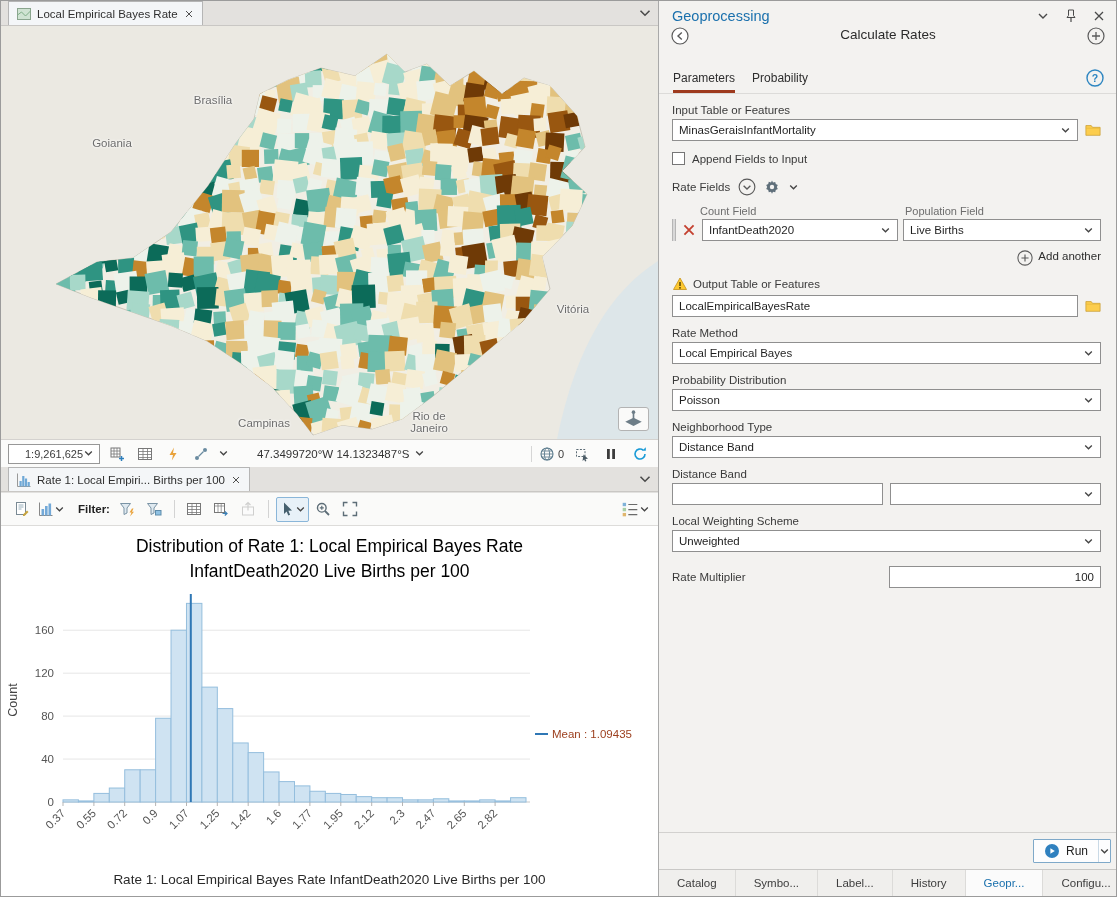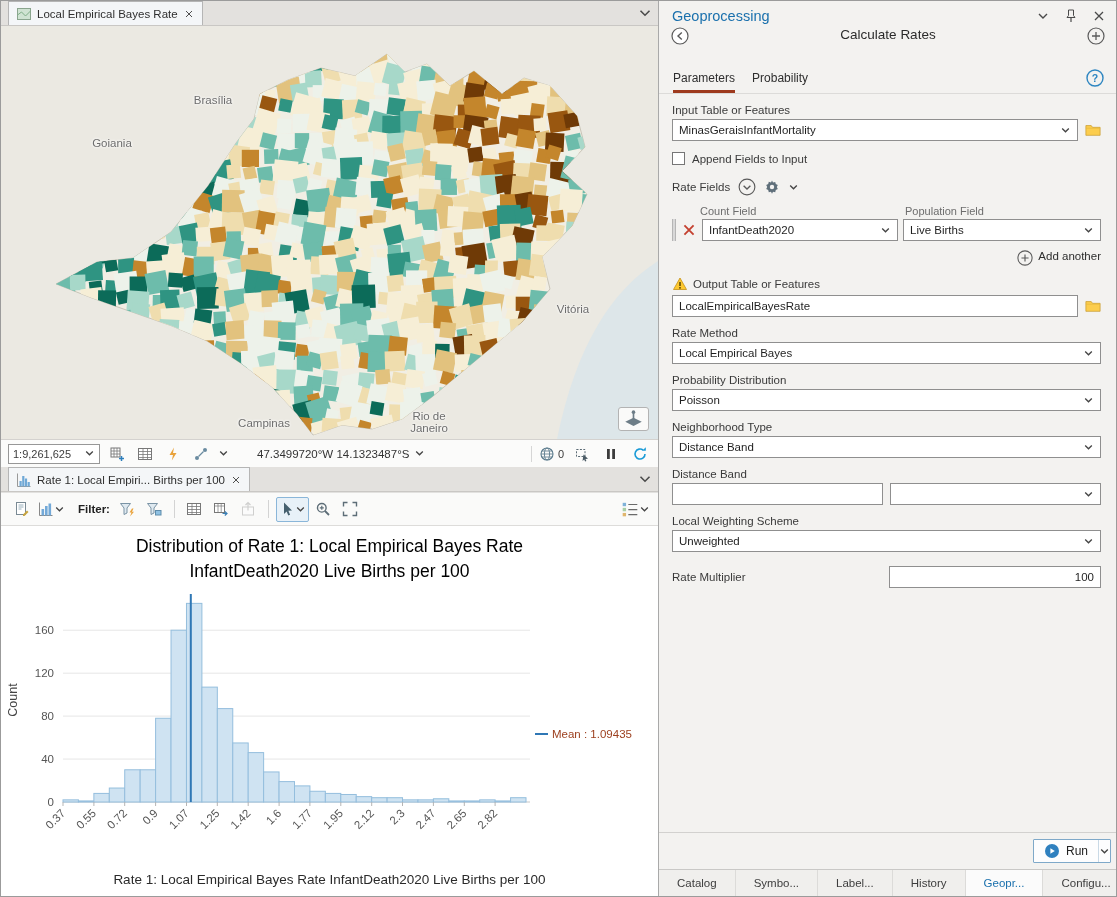--- a/index.html
+++ b/index.html
@@ -25,21 +25,21 @@
   .map-canvas{position:relative;height:413px;flex:none;background:#86efac;overflow:hidden}
   .map-canvas svg{position:absolute;left:0;top:0}
   .city{position:absolute;transform:translate(-50%,-50%);font-size:11.5px;color:#6d6d6d;
         white-space:pre;text-align:center;text-shadow:0 0 3px #fff,0 0 3px #fff;z-index:3}
   .map-overlay-btn{position:absolute;right:9px;bottom:8px;width:31px;height:24px;background:#fafaf9;
         border:1px solid #b3b3b3;border-radius:3px;display:flex;align-items:center;justify-content:center;z-index:4}
 
   .statusbar{height:28px;flex:none;background:#fbfbfa;border-top:1px solid #d4d2cf;
         display:flex;align-items:center;gap:6px;padding:0 7px;font-size:11px;color:#3c3c3c}
   .scalebox{width:92px;height:20px;border:1px solid #979797;background:#fff;display:flex;
-        align-items:center;justify-content:space-between;padding:0 4px;font-size:11px}
+        align-items:center;justify-content:space-between;padding:0 16px;font-size:11px}
   .ibtn{width:22px;height:22px;display:flex;align-items:center;justify-content:center;border-radius:2px}
   .coords{margin-left:22px;display:flex;align-items:center;gap:5px;font-size:11.5px;color:#333}
   .sb-right{margin-left:auto;display:flex;align-items:center;gap:7px}
   .vsep{width:1px;height:16px;background:#d6d6d6}
   .globewrap{display:flex;align-items:center;gap:3px}
 
   .chart-toolbar{height:34px;flex:none;background:#fafaf9;border-top:1px solid #e2e1df;border-bottom:1px solid #dddcda;
         display:flex;align-items:center;gap:2px;padding:0 8px}
   .tbtn{width:25px;height:25px;display:flex;align-items:center;justify-content:center;border-radius:2px}
   .tbtn.dis{opacity:.38}

